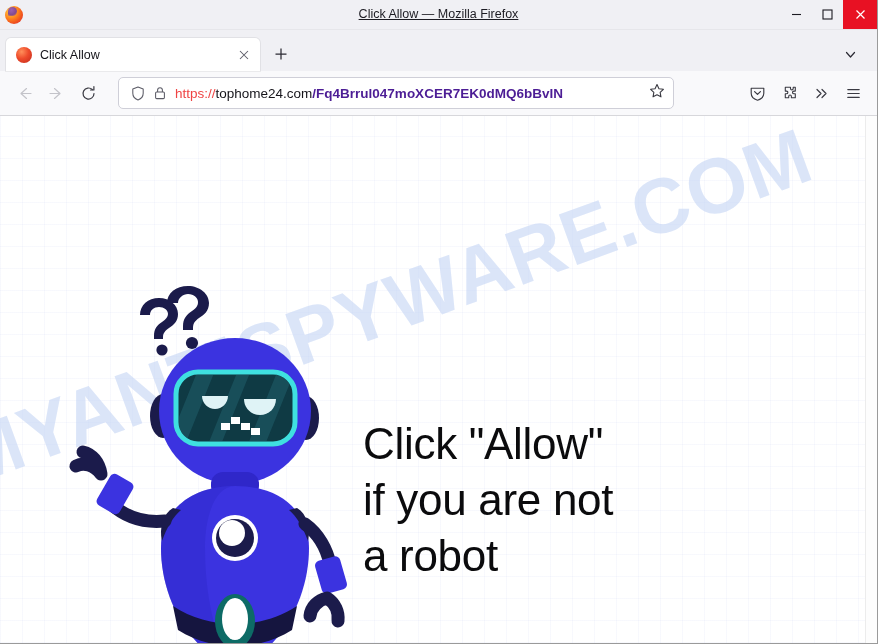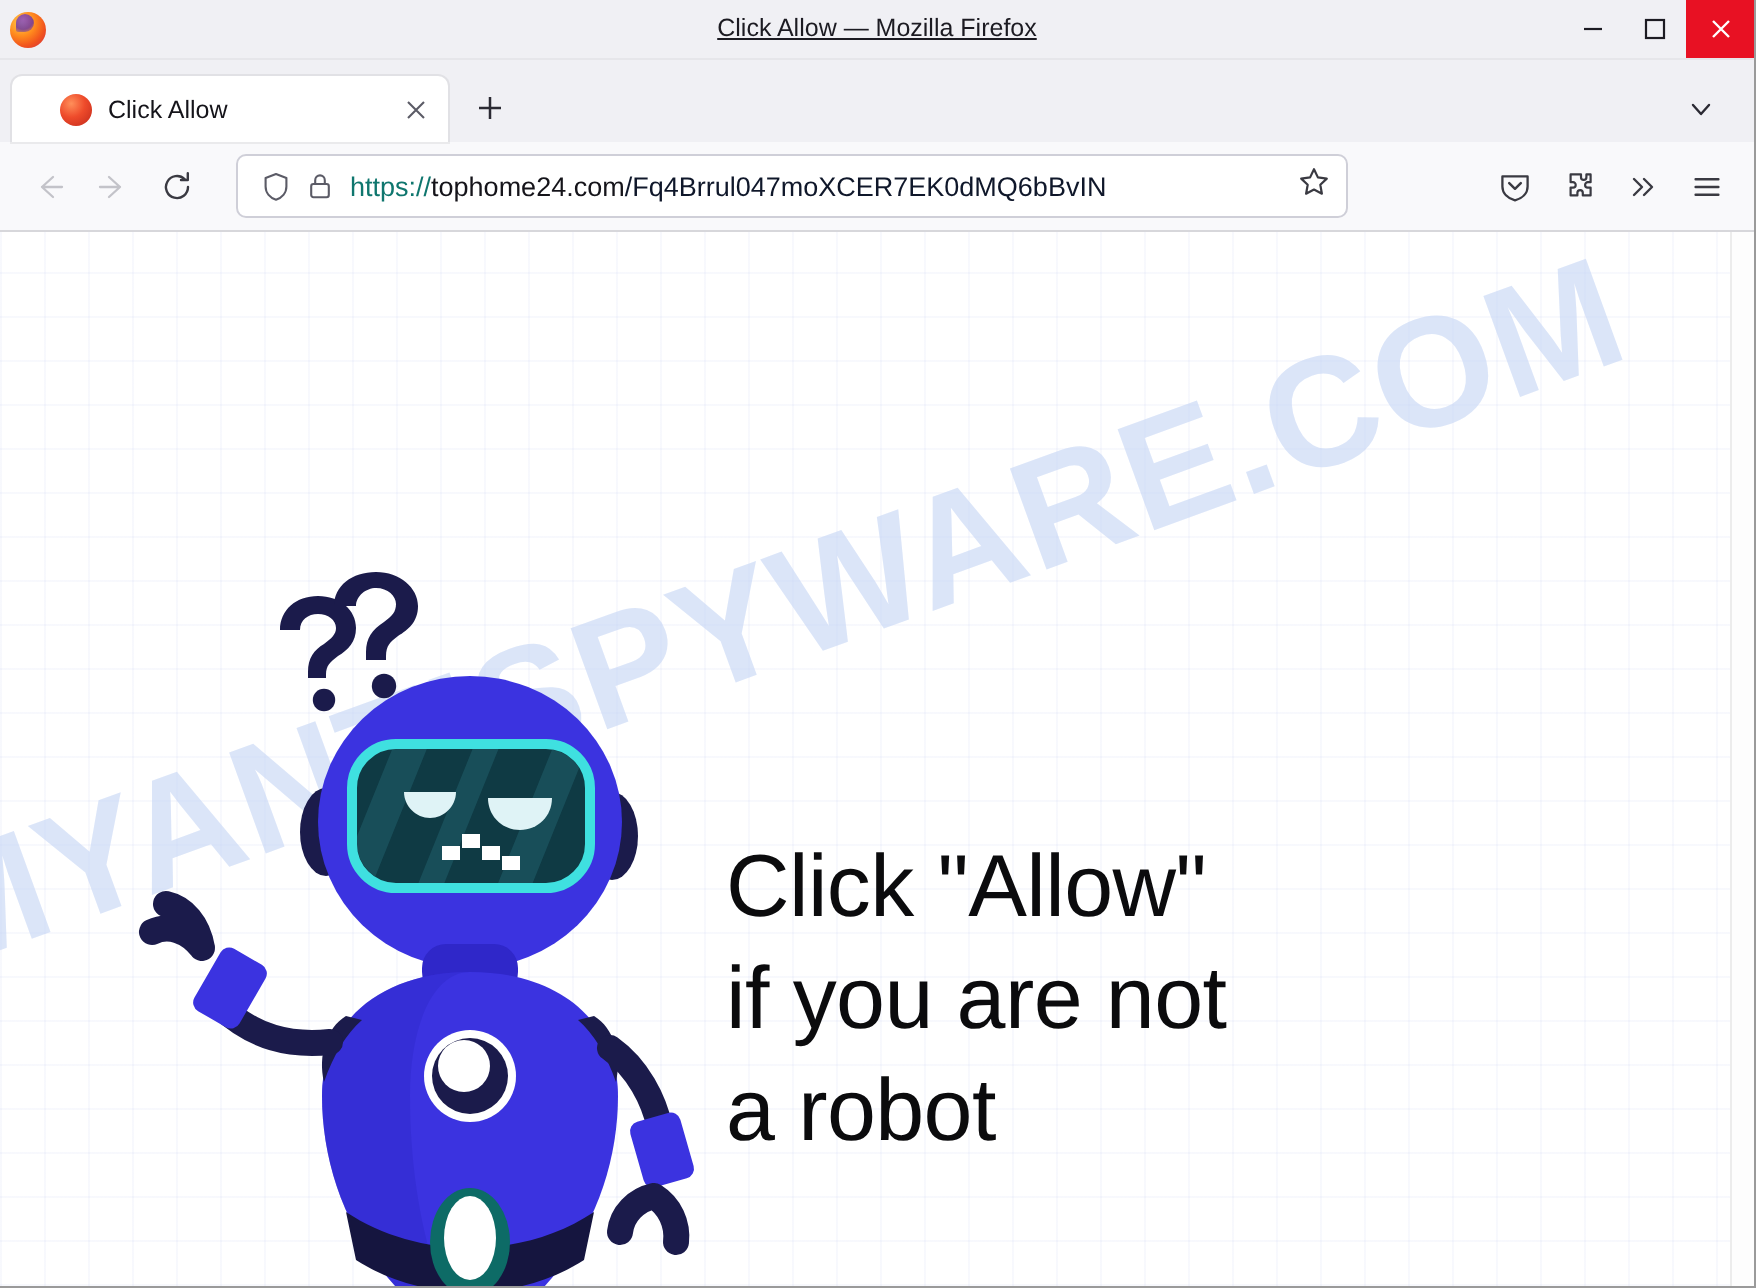--- a/index.html
+++ b/index.html
@@ -81,24 +81,24 @@
   .tabstrip {
     height: 41px; min-height: 41px;
     background: #f0f0f4;
     display: flex; align-items: flex-end;
     padding: 0 6px 0 6px;
     position: relative;
   }
   .tab {
     display: flex; align-items: center;
     height: 33px;
-    width: 218px;
+    width: 254px;
     background: #ffffff;
     border-radius: 5px 5px 0 0;
-    padding: 0 6px 0 24px;
+    padding: 0 6px 0 10px;
     box-sizing: border-box;
     box-shadow: 0 0 0 1px rgba(0,0,0,0.06);
   }
   .tab-favicon {
     width: 16px; height: 16px;
     border-radius: 50%;
     flex: 0 0 auto;
     background: radial-gradient(circle at 35% 30%, #ff8f5a 0%, #ee4b2b 45%, #c0281b 100%);
     margin-right: 8px;
   }
@@ -168,23 +168,23 @@
   .urltext {
     flex: 1 1 auto;
     font-size: 13.5px;
     white-space: nowrap; overflow: hidden;
     min-width: 0;
     position: relative;
     color: #8b8b94;
     -webkit-mask-image: linear-gradient(to right, #000 0%, #000 88%, rgba(0,0,0,0) 100%);
     mask-image: linear-gradient(to right, #000 0%, #000 88%, rgba(0,0,0,0) 100%);
   }
-  .url-scheme { color: #0f766e; }
+  .url-scheme { color: #ef4444; }
   .url-host   { color: #15141a; font-weight: normal; }
-  .url-path   { color: #0f172a; }
+  .url-path   { color: #4c1d95; font-weight: bold; }
   .urlbar-star { color: #3a3a42; flex: 0 0 auto; margin-left: 4px; }
 
   .toolbar-right { display: flex; align-items: center; margin-left: auto; }
   .tbtn {
     width: 32px; height: 32px;
     display: flex; align-items: center; justify-content: center;
     color: #3a3a42;
     border-radius: 4px;
   }
 

